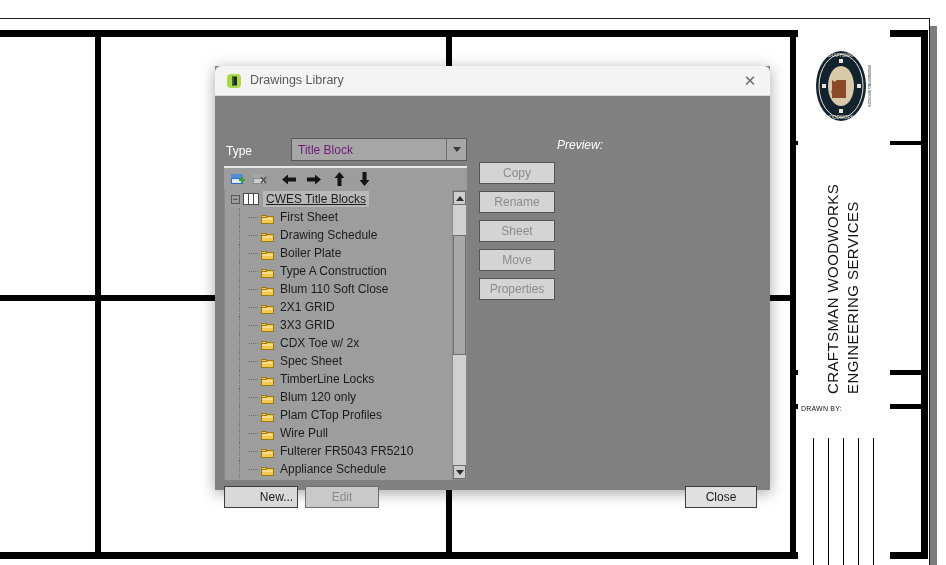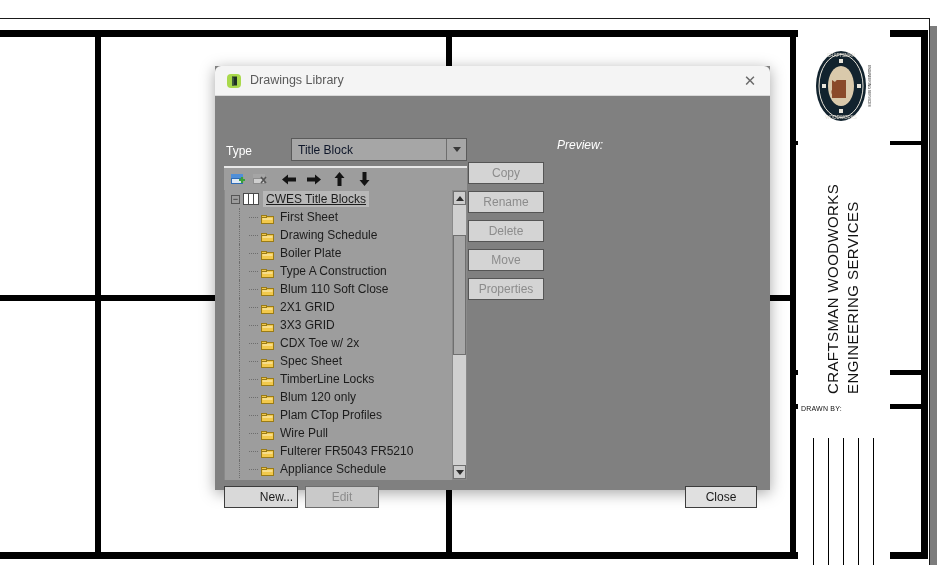--- a/index.html
+++ b/index.html
@@ -137,21 +137,21 @@
   }
   #type-combobox {
     position: absolute; left: 76px; top: 42px;
     width: 176px; height: 23px;
     background: #a6a6a6;
     border: 1px solid #5a5a5a;
     display: flex; align-items: center;
     cursor: pointer;
   }
   #type-combobox-value {
-    margin-left: 6px; font-size: 12px; color: #0f172a;
+    margin-left: 6px; font-size: 12px; color: #701a75;
   }
   #type-combobox-arrow {
     position: absolute; right: 0; top: 0;
     width: 20px; height: 21px;
     background: #a6a6a6;
     border-left: 1px solid #6e6e6e;
     display: flex; align-items: center; justify-content: center;
   }
   .caret-down {
     width: 0; height: 0;
@@ -260,21 +260,21 @@
     border-left: 1px dotted #6d6d6d;
   }
   .folder-icon {
     width: 13px; height: 9px;
     margin-right: 6px;
     flex: 0 0 auto;
   }
 
   
   #action-buttons {
-    position: absolute; left: 253px; top: 66px;
+    position: absolute; left: 264px; top: 66px;
     width: 76px;
   }
   .action-btn {
     width: 76px; height: 22px;
     margin-bottom: 7px;
     background: #d4d4d4;
     border: 1px solid #555;
     font-size: 12px;
     color: #8c8c8c;
     display: flex; align-items: center; justify-content: center;
@@ -627,21 +627,21 @@
       </div>
       <div id="sb-thumb"></div>
       <div class="sb-button" id="sb-down">
         <span class="sb-arrow-down"></span>
       </div>
     </div>
 
     <div id="action-buttons">
         <div class="action-btn">Copy</div>
         <div class="action-btn">Rename</div>
-        <div class="action-btn">Delete</div>
+        <div class="action-btn">Sheet</div>
         <div class="action-btn">Move</div>
         <div class="action-btn">Properties</div>
       </div>
 
     <div id="preview-label">Preview:</div>
 
     <div id="btn-new">New...</div>
     <div id="btn-edit">Edit</div>
     <div id="btn-close">Close</div>
 

